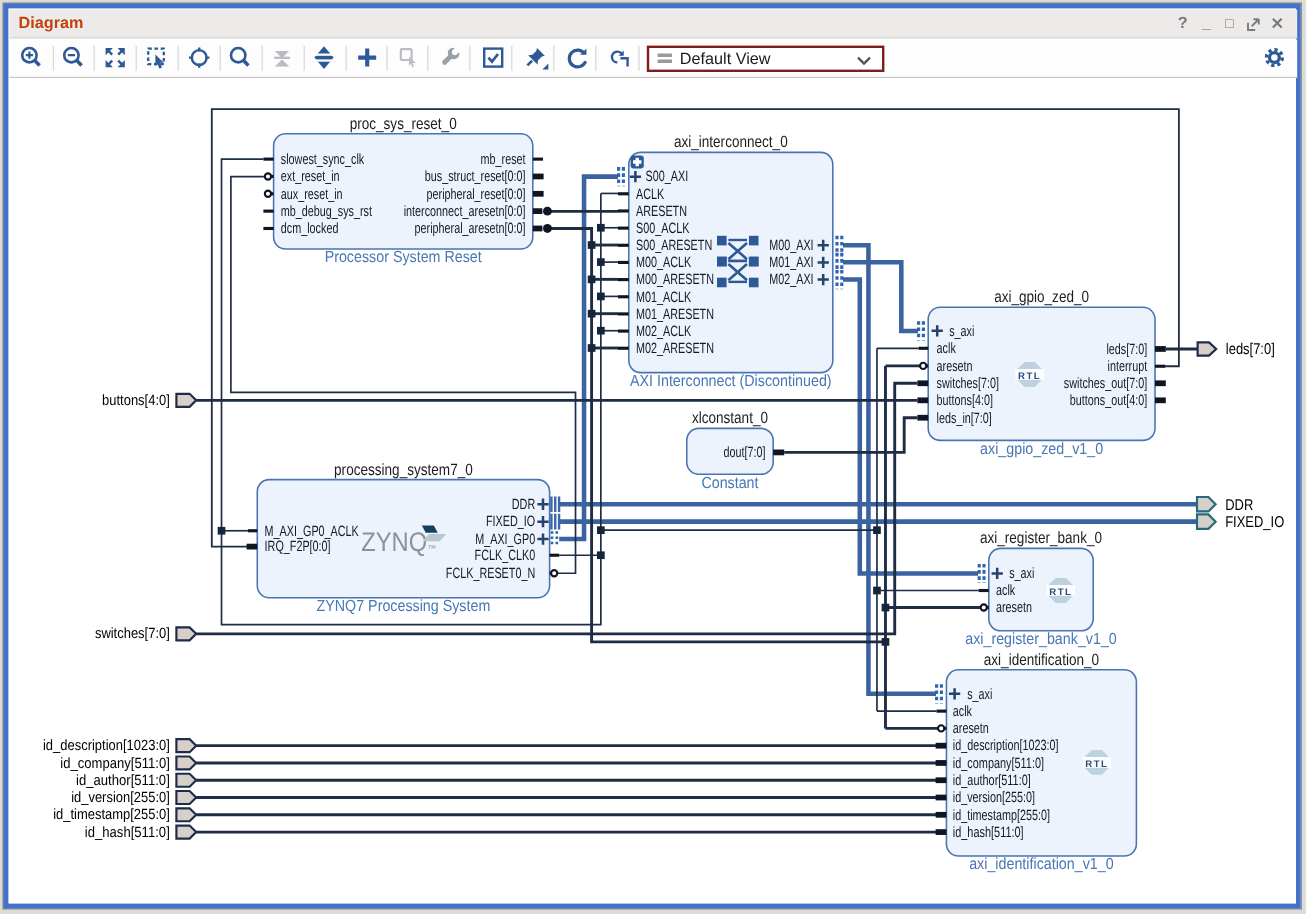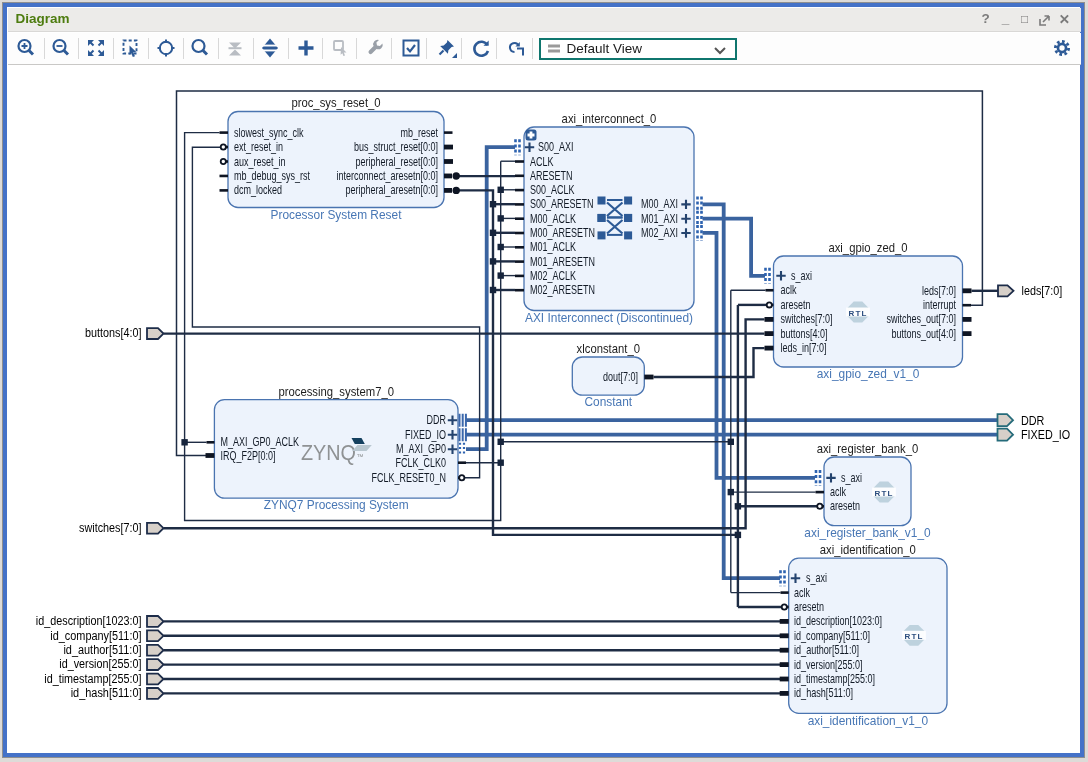--- a/index.html
+++ b/index.html
@@ -261,21 +261,21 @@
 <text x="141.5" y="697.1999999999999" text-anchor="end" font-size="12.3" fill="#000000" letter-spacing="0" font-weight="normal" textLength="70.8" lengthAdjust="spacingAndGlyphs">id_hash[511:0]</text>
 <polygon points="998,285.3 1007.5,285.3 1013.5,290.8 1007.5,296.3 998,296.3" fill="#d7d0c9" stroke="#1d2c49" stroke-width="1.8"></polygon>
 <text x="1021.5" y="295.3" text-anchor="start" font-size="13" fill="#000000" letter-spacing="0" font-weight="normal" textLength="40.8" lengthAdjust="spacingAndGlyphs">leds[7:0]</text>
 <polygon points="997.5,414.2 1007.0,414.2 1013.0,420.2 1007.0,426.2 997.5,426.2" fill="#d7d0c9" stroke="#256b7a" stroke-width="1.8"></polygon>
 <text x="1021.0" y="424.7" text-anchor="start" font-size="13" fill="#000000" letter-spacing="0" font-weight="normal" textLength="23.4" lengthAdjust="spacingAndGlyphs">DDR</text>
 <polygon points="997.5,428.7 1007.0,428.7 1013.0,434.7 1007.0,440.7 997.5,440.7" fill="#d7d0c9" stroke="#256b7a" stroke-width="1.8"></polygon>
 <text x="1021.0" y="439.2" text-anchor="start" font-size="13" fill="#000000" letter-spacing="0" font-weight="normal" textLength="49.2" lengthAdjust="spacingAndGlyphs">FIXED_IO</text>
 </svg>
 <div id="frame" style="position:absolute;left:3px;top:3px;width:1081px;height:754px;border:4.5px solid #4472c8;box-shadow:0 0 0 1px #8f8f8f;pointer-events:none;"></div>
 <div id="titlebar" style="position:absolute;left:7.5px;top:7.5px;width:1073px;height:24px;background:#ecebe9;border-bottom:1px solid #d9d8d6;">
-  <div class="t" style="position:absolute;left:8px;top:3px;font-size:13.5px;font-weight:bold;color:#4d7c0f;">Diagram</div>
+  <div class="t" style="position:absolute;left:8px;top:3px;font-size:13.5px;font-weight:bold;color:#c2410c;">Diagram</div>
   <div class="winbtn" style="left:972px;width:12px;text-align:center;">?</div>
   <div class="winbtn" style="left:992px;width:12px;text-align:center;">_</div>
   <div class="winbtn" style="left:1011px;width:12px;text-align:center;font-size:12px;top:4px;">□</div>
   <svg width="14" height="14" viewBox="0 0 14 14" style="position:absolute;left:1030.5px;top:5px;">
     <path d="M2,6 V12 H8" fill="none" stroke="#7b7b7b" stroke-width="1.6"></path>
     <path d="M5,9 L11,3 M11,3 h-4.5 M11,3 v4.5" fill="none" stroke="#7b7b7b" stroke-width="1.6"></path>
   </svg>
   <div class="winbtn" style="left:1051px;width:12px;text-align:center;">✕</div>
 </div>
 <div id="toolbarbg" style="position:absolute;left:7.5px;top:32.5px;width:1073px;height:32.5px;background:#fdfdfd;border-bottom:1px solid #c9c8c6;"></div>
@@ -360,21 +360,21 @@
 <div style="position:absolute;left:218px;top:38px;width:1px;height:21px;background:#d8d8d8"></div>
 <div style="position:absolute;left:252.5px;top:38px;width:1px;height:21px;background:#d8d8d8"></div>
 <div style="position:absolute;left:288px;top:38px;width:1px;height:21px;background:#d8d8d8"></div>
 <div style="position:absolute;left:321.5px;top:38px;width:1px;height:21px;background:#d8d8d8"></div>
 <div style="position:absolute;left:356px;top:38px;width:1px;height:21px;background:#d8d8d8"></div>
 <div style="position:absolute;left:391px;top:38px;width:1px;height:21px;background:#d8d8d8"></div>
 <div style="position:absolute;left:426px;top:38px;width:1px;height:21px;background:#d8d8d8"></div>
 <div style="position:absolute;left:461px;top:38px;width:1px;height:21px;background:#d8d8d8"></div>
 <div style="position:absolute;left:496px;top:38px;width:1px;height:21px;background:#d8d8d8"></div>
 <div style="position:absolute;left:532px;top:38px;width:1px;height:21px;background:#d8d8d8"></div>
-<div id="dd" style="position:absolute;left:538.5px;top:37.5px;width:198.5px;height:22.5px;border:2px solid #0f766e;background:#fff;">
+<div id="dd" style="position:absolute;left:538.5px;top:37.5px;width:198.5px;height:22.5px;border:2px solid #7f1d1d;background:#fff;">
   <svg width="14" height="12" viewBox="0 0 14 12" style="position:absolute;left:6px;top:3px;">
     <path d="M1,3 h12 M1,8 h12" stroke="#9a9a9a" stroke-width="3"></path>
   </svg>
   <div style="position:absolute;left:26px;top:1.5px;font-size:13.5px;color:#1a1a1a;">Default View</div>
   <svg width="14" height="10" viewBox="0 0 14 10" style="position:absolute;left:172px;top:6px;">
     <path d="M2,2 L7,7 L12,2" fill="none" stroke="#555" stroke-width="2"></path>
   </svg>
 </div>
 
 </body></html>

